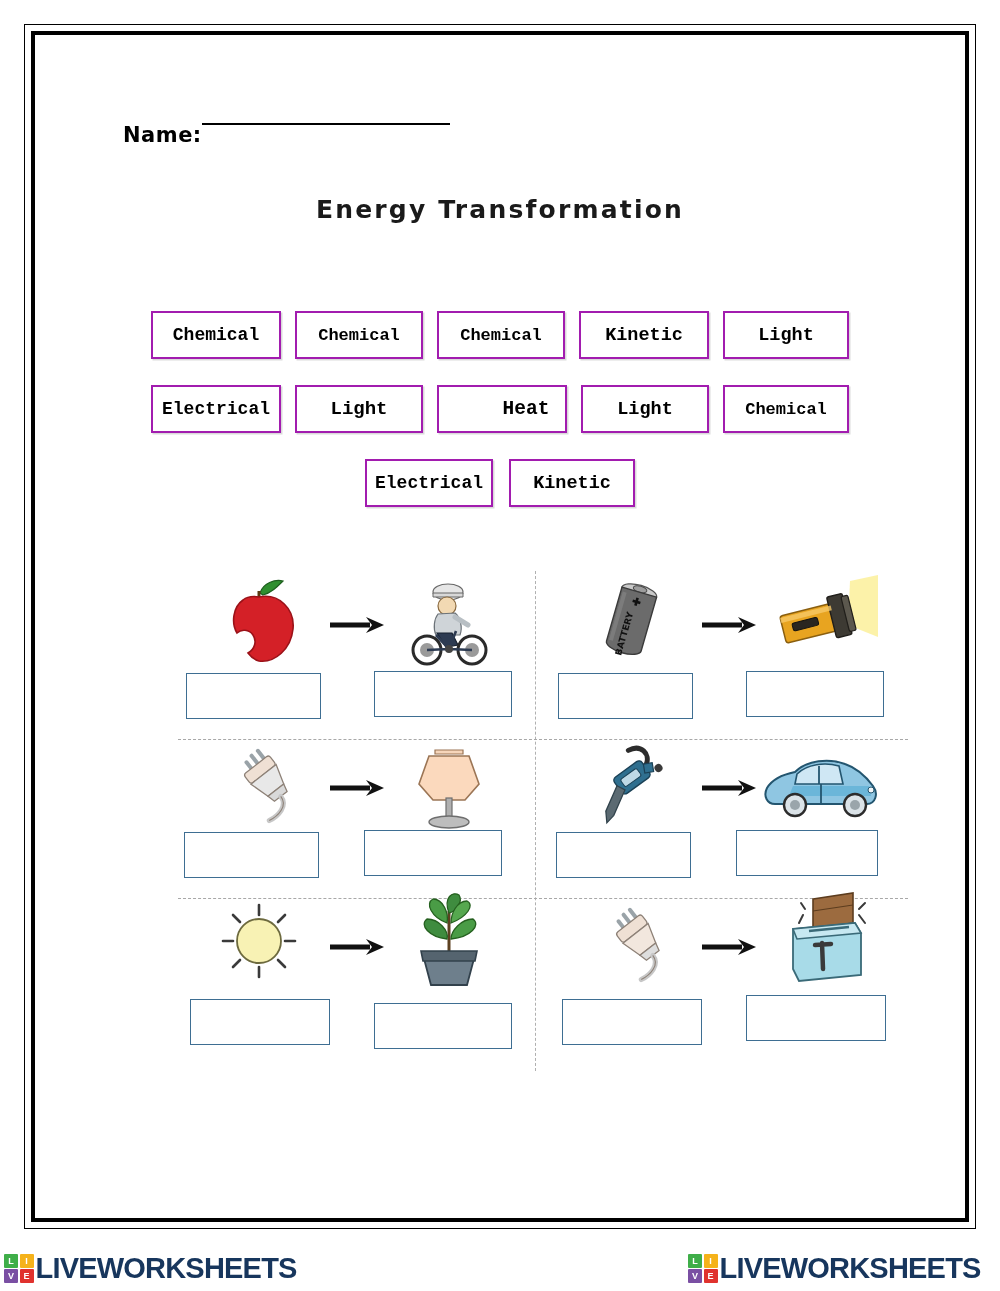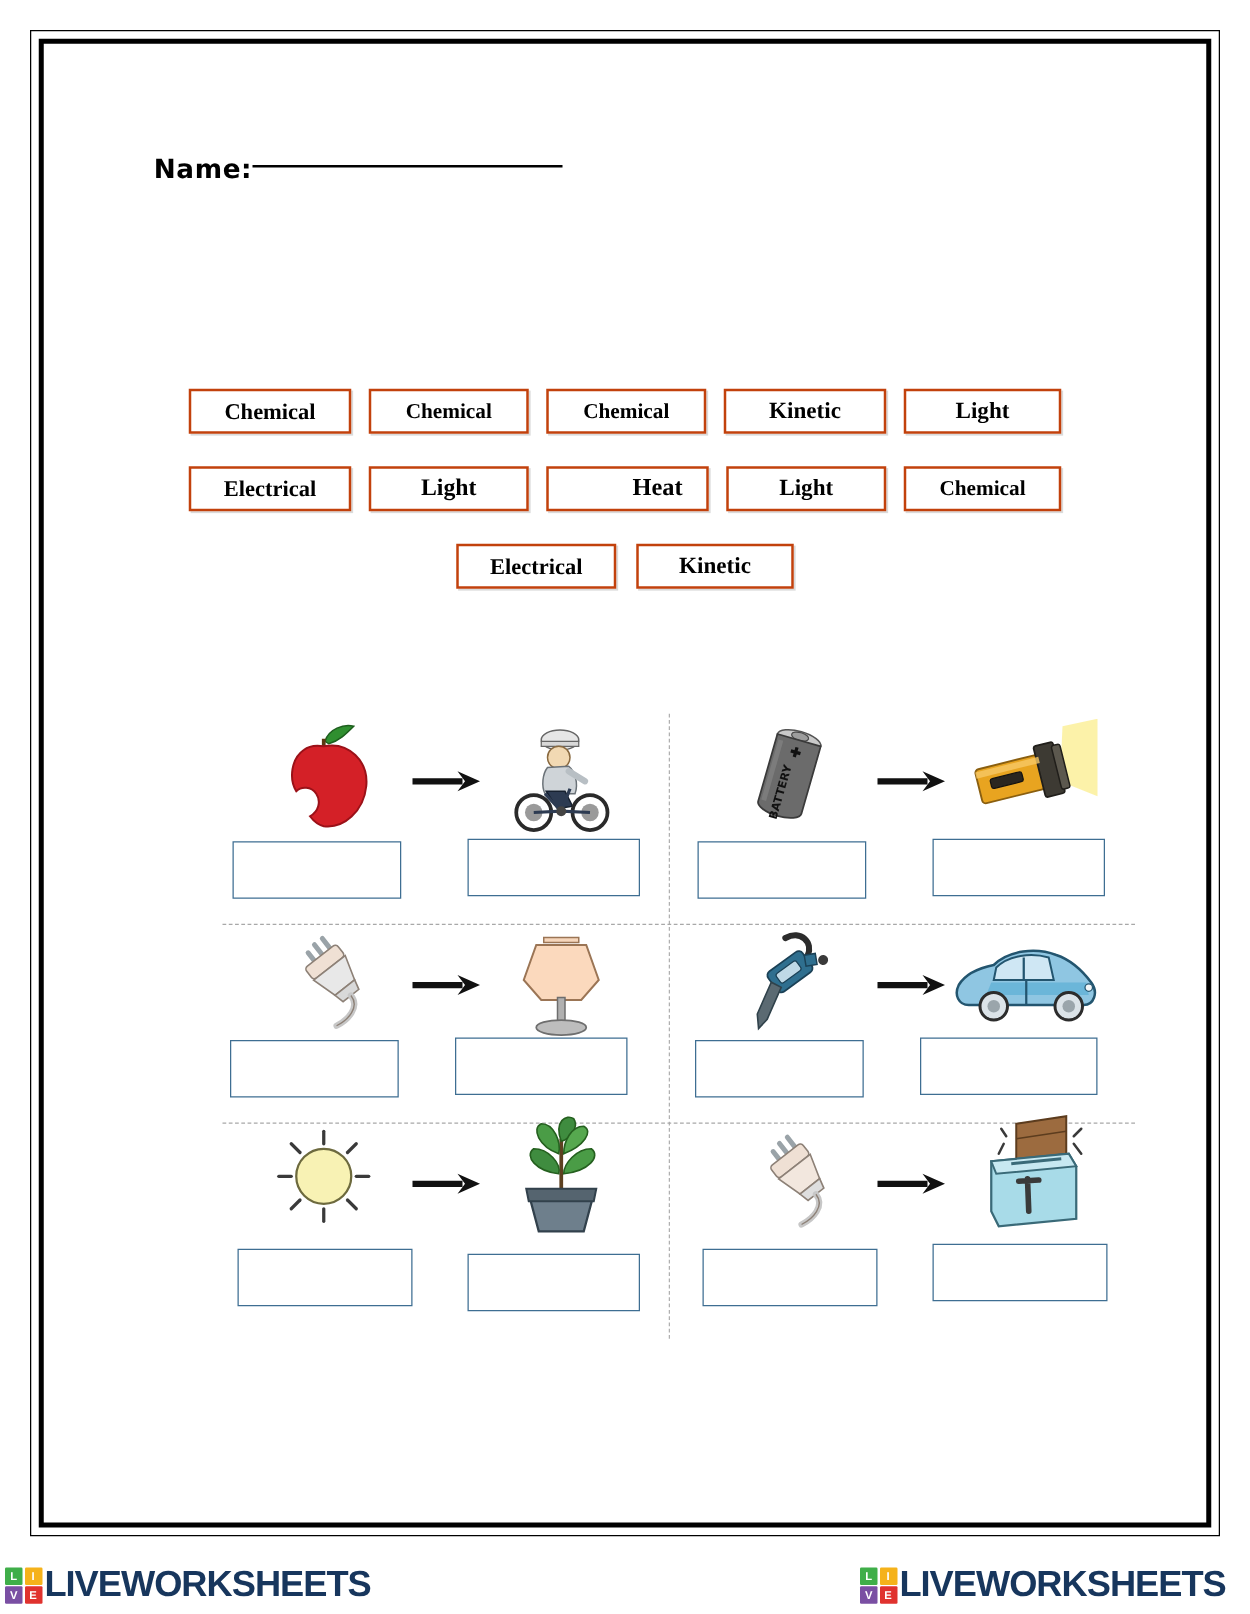--- a/index.html
+++ b/index.html
@@ -35,21 +35,21 @@
     box-sizing: border-box;
     background: #fff;
   }
 
   
   #name-row {
     position: absolute;
     left: 88px;
     top: 88px;
     display: flex;
-    align-items: center;
+    align-items: flex-start;
     gap: 0;
   }
   #name-label {
     font-size: 21px;
     font-weight: bold;
     letter-spacing: 0.5px;
     color: #000;
     font-family: "DejaVu Sans", sans-serif;
   }
   #name-line {
@@ -88,30 +88,30 @@
     left: 0;
     right: 0;
     top: 276px;
   }
   .wb-row {
     display: flex;
     justify-content: center;
     margin-bottom: 26px;
   }
   .wb-chip {
-    border: 2px solid #c2410c;
+    border: 2px solid #a21caf;
     background: #fff;
     box-sizing: border-box;
-    height: 36px;
+    height: 48px;
     display: flex;
     align-items: center;
     justify-content: center;
     font-weight: bold;
     color: #000;
-    font-family: Liberation Serif, serif;
+    font-family: Liberation Mono, monospace;
     box-shadow: 1.5px 1.5px 0 rgba(150,150,150,0.35);
   }
   
   .wb-row-1 .wb-chip { margin-right: 14px; }
   .wb-row-1 .wb-chip:last-child { margin-right: 0; }
   .wb-r1-c1 { width: 130px; font-size: 18px; }
   .wb-r1-c2 { width: 128px; font-size: 17px; }
   .wb-r1-c3 { width: 128px; font-size: 17px; }
   .wb-r1-c4 { width: 130px; font-size: 18.5px; }
   .wb-r1-c5 { width: 126px; font-size: 18.5px; }
@@ -239,20 +239,21 @@
 <body>
 
 <div id="page-frame">
   <div id="page-frame-inner">
 
     <div id="name-row">
       <span id="name-label">Name:</span>
       <span id="name-line"></span>
     </div>
 
+    <div id="worksheet-title">Energy Transformation</div>
 
 
     <div id="word-bank">
 
       <div class="wb-row wb-row-1">
         <div class="wb-chip wb-r1-c1">Chemical</div>
         <div class="wb-chip wb-r1-c2">Chemical</div>
         <div class="wb-chip wb-r1-c3">Chemical</div>
         <div class="wb-chip wb-r1-c4">Kinetic</div>
         <div class="wb-chip wb-r1-c5">Light</div>

